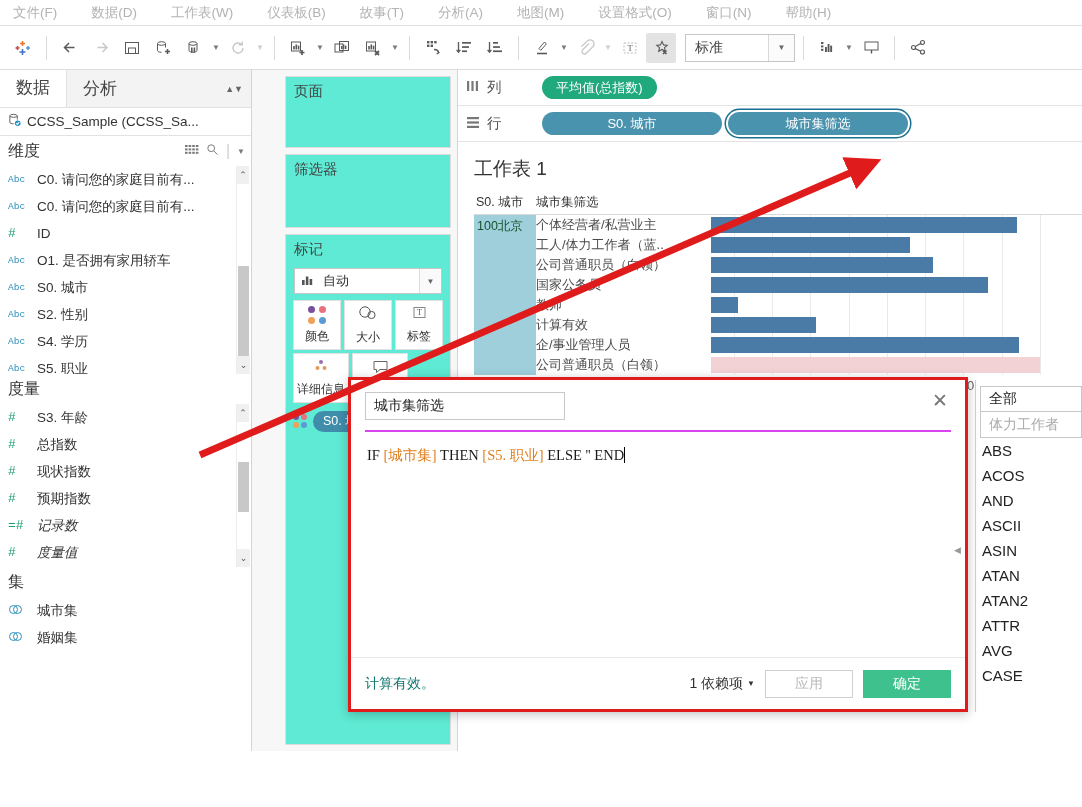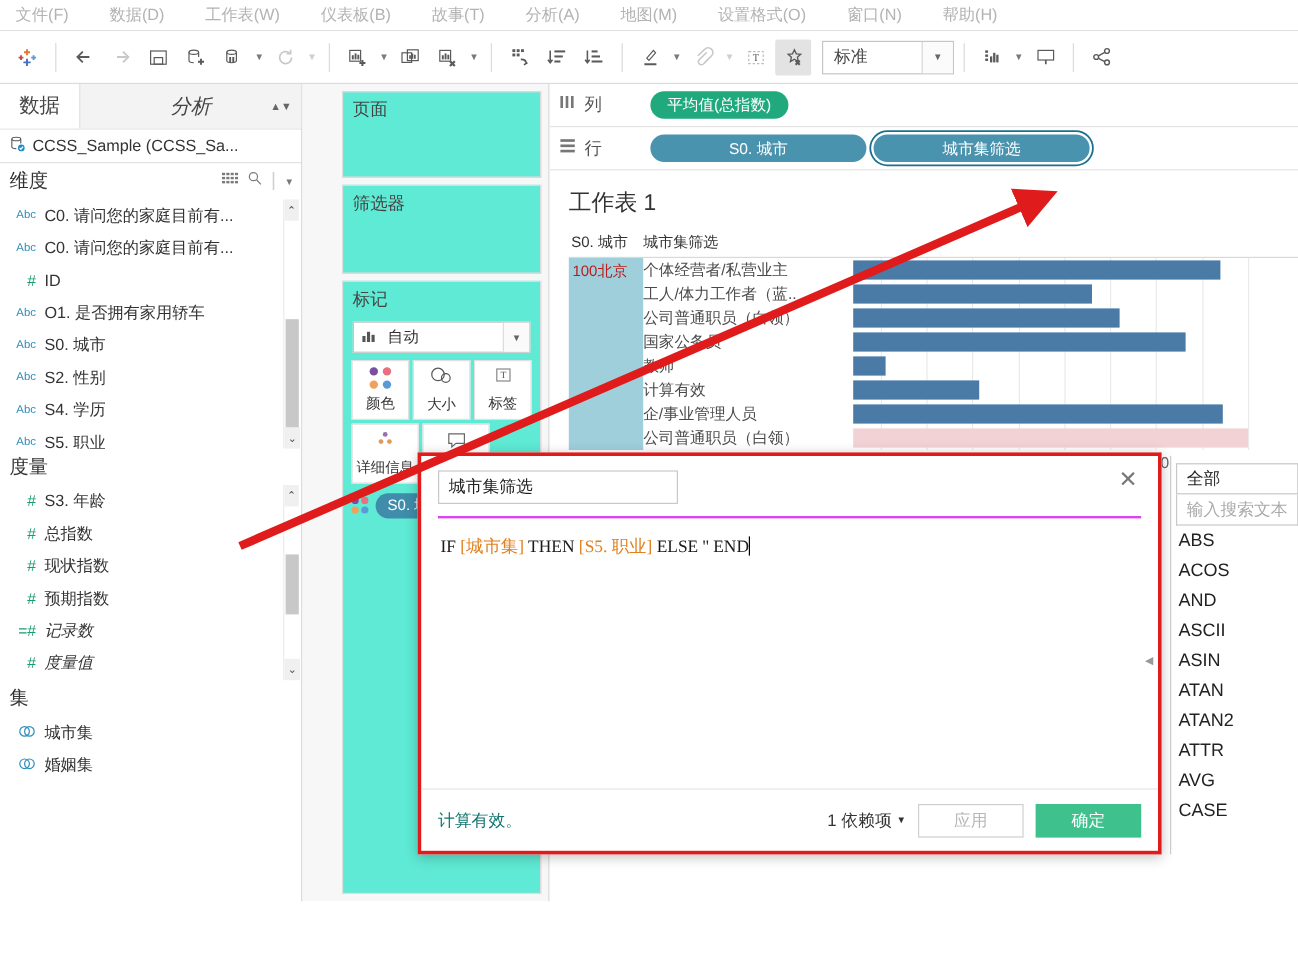--- a/index.html
+++ b/index.html
@@ -48,34 +48,34 @@
   #main { display:flex; height:681px; }
 
   
   #leftpane { width:252px; border-right:1px solid #d4d4d4; display:flex;
               flex-direction:column; background:#fff; }
   #pane-tabs { display:flex; height:38px; border-bottom:1px solid #e2e2e2;}
   .pane-tab { display:flex; align-items:center; padding:0 16px;
      font-size:17px; color:#444; }
   .pane-tab.sel { border-bottom:2px solid #fff; font-weight:normal;}
   .pane-tab.alt { background:#f3f3f3; border-left:1px solid #e2e2e2;
-     flex:1; justify-content:center; position:relative;font-style:italic;}
+     flex:1; justify-content:flex-start; position:relative;}
   .pane-tab.alt .sizer { position:absolute; right:8px; font-size:9px; color:#666;}
   #datasource { height:28px; display:flex; align-items:center; gap:6px;
      padding:0 8px; border-bottom:1px solid #e2e2e2; font-size:13.5px; color:#333;}
 
   .section-hd { height:30px; display:flex; align-items:center;
      padding:0 8px; font-size:16px; color:#333; position:relative;}
   .section-hd .tools { position:absolute; right:6px; display:flex;
      align-items:center; gap:7px; color:#7a7a7a; }
   .fieldlist { overflow:hidden; position:relative; }
   .field { height:27px; display:flex; align-items:center; gap:7px;
      padding:0 8px; font-size:13.5px; color:#333; white-space:nowrap;}
-  .ftype { width:22px; text-align:right; font-size:9.5px; color:#2e8fbb;
-     font-family:Liberation Sans, sans-serif; flex-shrink:0;}
+  .ftype { width:22px; font-size:9.5px; color:#2e8fbb;
+     font-family:Liberation Mono, monospace; flex-shrink:0;}
   .ftype.num { color:#1a9e6e; font-size:13px; }
   .fname.ital { font-style:italic; }
   .vscroll { position:absolute; right:2px; width:13px; background:#fff;
      border-left:1px solid #ececec;}
   .vscroll .arw { height:18px; display:flex; align-items:center;
      justify-content:center; color:#555; font-size:9px; background:#f0f0f0;}
   .vscroll .thumb { position:absolute; left:1px; width:11px;
      background:#c8c8c8; }
 
   
@@ -123,21 +123,21 @@
   .pill.hl { box-shadow:0 0 0 2px #fff, 0 0 0 3.5px #1a6f8f; }
 
   
   #sheet { flex:1; position:relative; padding:14px 0 0 16px; overflow:hidden;}
   #sheet-title { font-size:19px; color:#333; margin-bottom:12px; }
   #hdr-row { display:flex; font-size:12.5px; color:#333; padding-bottom:3px;}
   .hdr-city { width:62px; padding-left:2px; }
   .hdr-occ  { width:175px; }
   #plot-wrap { display:flex; border-top:1px solid #d9d9d9; }
   #citycol { width:62px; background:#9ecfdb; flex-shrink:0;
-     font-size:12.5px; color:#b91c1c; padding:3px 0 0 3px;}
+     font-size:12.5px; color:#14532d; padding:3px 0 0 3px;}
   #rowhdrs { width:175px; flex-shrink:0; }
   .rowhdr { height:20px; font-size:13px; color:#4a4a4a; white-space:nowrap;
      overflow:hidden; line-height:20px; }
   #bars { flex:1; position:relative; }
   .gridline { position:absolute; top:0; bottom:0; width:1px; background:#eaeaea;}
   .barrow { height:20px; position:relative; }
   .bar { position:absolute; left:0; top:2px; height:16px; background:#4a7ba7;}
   #axis { height:22px; display:flex; position:relative;
      font-size:13px; color:#666; }
   .tick { position:absolute; transform:translateX(-50%); top:3px; }
@@ -771,21 +771,21 @@
     <div class="dlg-btn ghost">应用</div>
     <div class="dlg-btn primary">确定</div>
   </div>
 </div>
 
 <div id="fnpanel">
   <div id="fn-sel">
     <span>全部</span>
   </div>
   <div id="fn-search">
-    <span>输入搜索文本</span>
+    <span>体力工作者</span>
   </div>
   <div id="fn-list">
       <div class="fnitem">ABS</div>
       <div class="fnitem">ACOS</div>
       <div class="fnitem">AND</div>
       <div class="fnitem">ASCII</div>
       <div class="fnitem">ASIN</div>
       <div class="fnitem">ATAN</div>
       <div class="fnitem">ATAN2</div>
       <div class="fnitem">ATTR</div>

